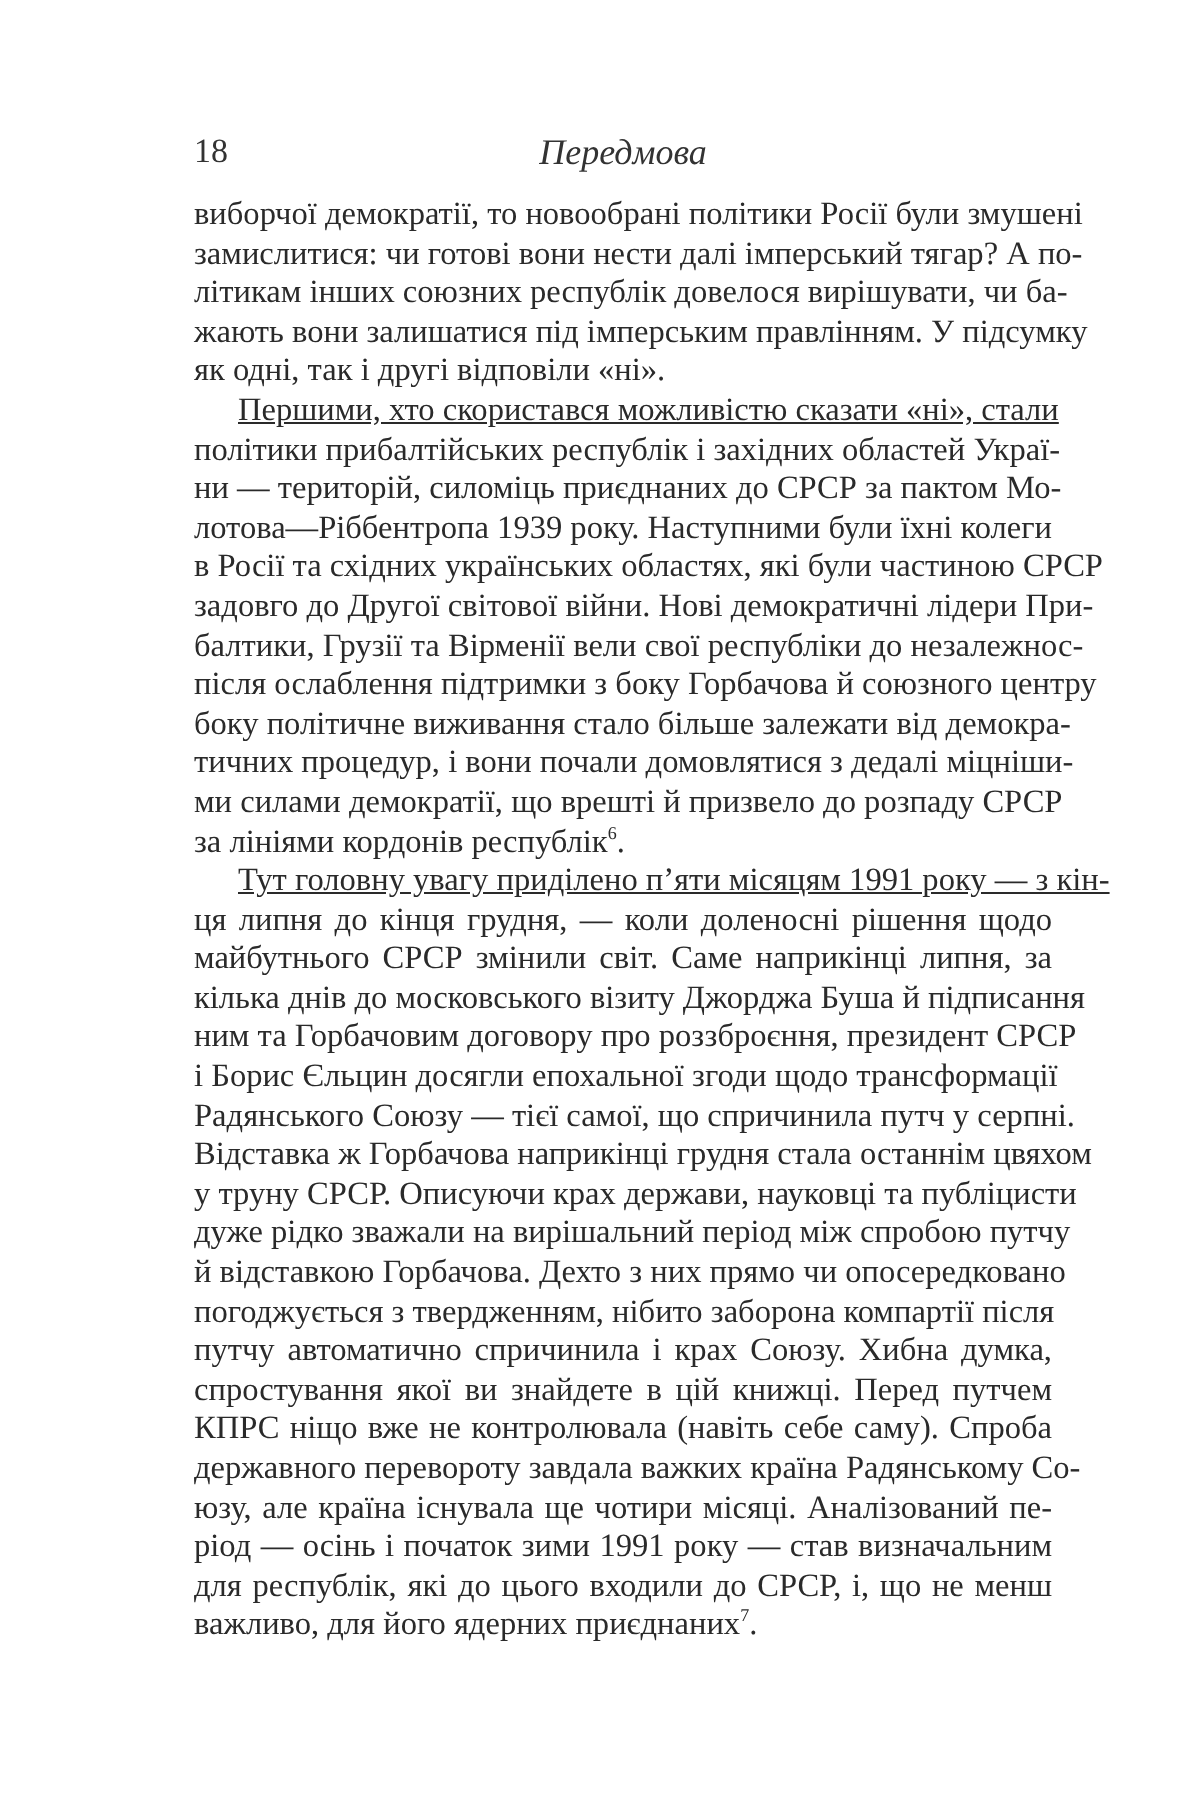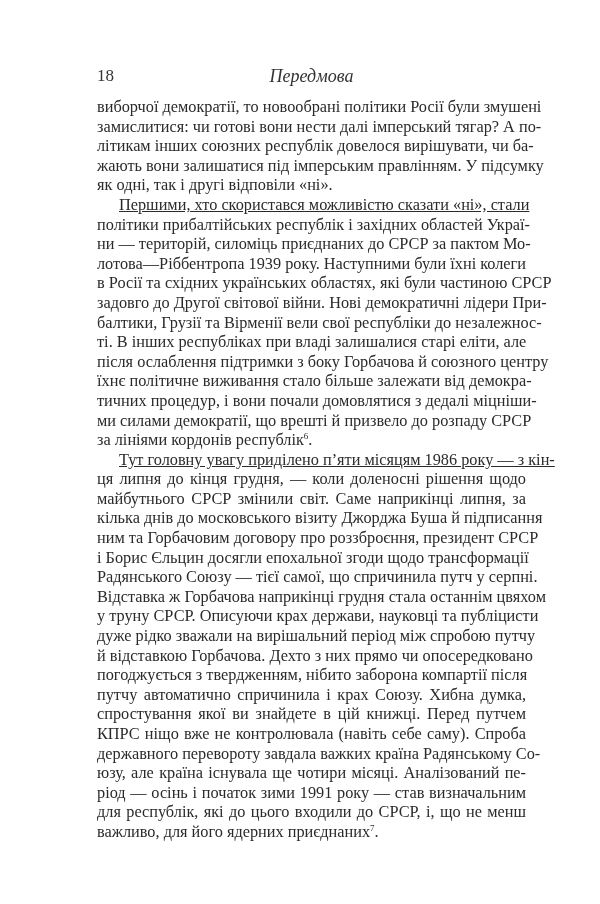--- a/index.html
+++ b/index.html
@@ -41,30 +41,29 @@
     </div>
 
     <div>
       <span class="line indent">Першими, хто скористався можливістю сказати «ні», стали</span>
       <span class="line">політики прибалтійських республік і західних областей Украї-</span>
       <span class="line">ни — територій, силоміць приєднаних до СРСР за пактом Мо-</span>
       <span class="line">лотова—Ріббентропа 1939 року. Наступними були їхні колеги</span>
       <span class="line">в Росії та східних українських областях, які були частиною СРСР</span>
       <span class="line">задовго до Другої світової війни. Нові демократичні лідери При-</span>
       <span class="line">балтики, Грузії та Вірменії вели свої республіки до незалежнос-</span>
-      <span class="line">ті. В інших республіках при владі залишалися старі еліти, але</span>
       <span class="line">після ослаблення підтримки з боку Горбачова й союзного центру</span>
-      <span class="line">їхнє політичне виживання стало більше залежати від демокра-</span>
+      <span class="line">боку політичне виживання стало більше залежати від демокра-</span>
       <span class="line">тичних процедур, і вони почали домовлятися з дедалі міцніши-</span>
       <span class="line">ми силами демократії, що врешті й призвело до розпаду СРСР</span>
       <span class="line last"><span>за лініями кордонів республік</span><sup>6</sup>.</span>
     </div>
 
     <div>
-      <span class="line indent">Тут головну увагу приділено п’яти місяцям 1986 року — з кін-</span>
+      <span class="line indent">Тут головну увагу приділено п’яти місяцям 1991 року — з кін-</span>
       <span class="line">ця липня до кінця грудня, — коли доленосні рішення щодо</span>
       <span class="line">майбутнього СРСР змінили світ. Саме наприкінці липня, за</span>
       <span class="line">кілька днів до московського візиту Джорджа Буша й підписання</span>
       <span class="line">ним та Горбачовим договору про роззброєння, президент СРСР</span>
       <span class="line">і Борис Єльцин досягли епохальної згоди щодо трансформації</span>
       <span class="line">Радянського Союзу — тієї самої, що спричинила путч у серпні.</span>
       <span class="line">Відставка ж Горбачова наприкінці грудня стала останнім цвяхом</span>
       <span class="line">у труну СРСР. Описуючи крах держави, науковці та публіцисти</span>
       <span class="line">дуже рідко зважали на вирішальний період між спробою путчу</span>
       <span class="line">й відставкою Горбачова. Дехто з них прямо чи опосередковано</span>

